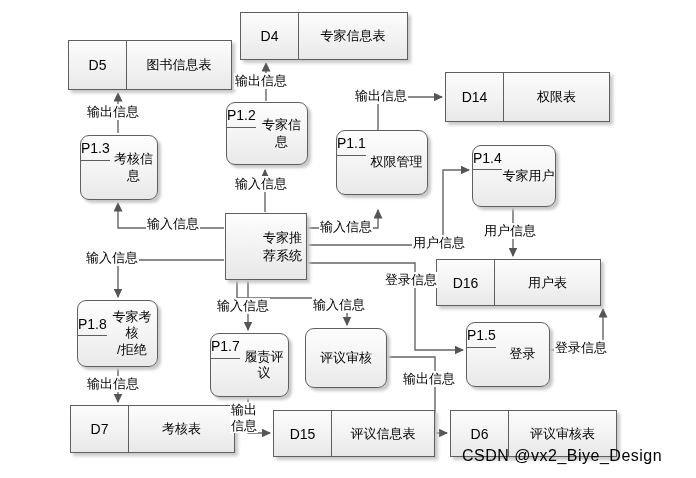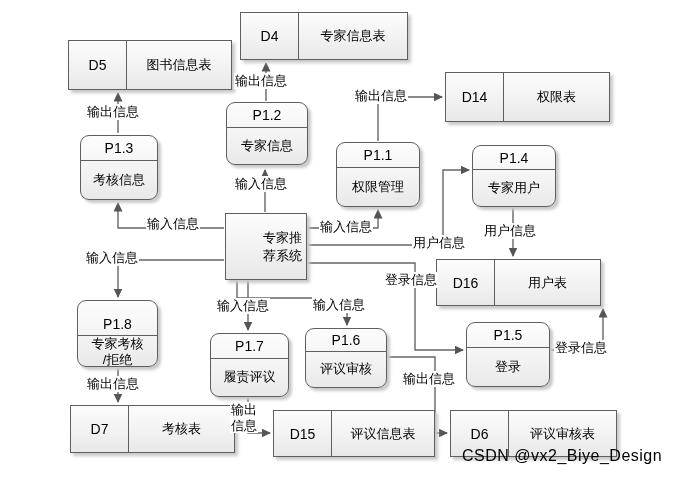--- a/index.html
+++ b/index.html
@@ -4,21 +4,21 @@
 <style>
   html,body{margin:0;padding:0;}
   body{font-family:"Liberation Sans", sans-serif; background:#ffffff;}
   #canvas{position:relative;width:696px;height:478px;background:#ffffff;overflow:hidden;}
   #wires{position:absolute;left:0;top:0;z-index:1;}
   .process{
     position:absolute;z-index:2;box-sizing:border-box;
     border:1.4px solid #5f5f5f;border-radius:9px;
     background:linear-gradient(180deg,#fdfdfd 0%,#f3f3f3 55%,#e9e9e9 100%);
     box-shadow:3px 3px 3px #c9c9c9;
-    display:flex;flex-direction:column;
+    display:flex;flex-direction:row;
   }
   .proc-id{
     flex:0 0 auto;display:flex;align-items:center;justify-content:center;
     border-bottom:1.4px solid #5f5f5f;font-size:14px;color:#000;
   }
   .proc-name{
     flex:1 1 auto;display:flex;align-items:center;justify-content:center;
     font-size:13px;color:#000;text-align:center;white-space:pre-line;line-height:1.25;
   }
   .system{
@@ -85,39 +85,38 @@
   <div id="nodes">
       <div class="system" style="left: 225px; top: 213px; width: 82px; height: 67px;">专家推荐系统</div>
       <div class="process" style="left: 80px; top: 135px; width: 78px; height: 65px;">
         <div class="proc-id" style="height: 24px;">P1.3</div>
         <div class="proc-name">考核信息</div>
       </div>
       <div class="process" style="left: 226px; top: 102px; width: 82px; height: 63px;">
         <div class="proc-id" style="height: 24px;">P1.2</div>
         <div class="proc-name">专家信息</div>
       </div>
-      <div class="process" style="left: 336px; top: 142px; width: 84px; height: 65px;">
+      <div class="process" style="left: 336px; top: 130px; width: 92px; height: 65px;">
         <div class="proc-id" style="height: 24px;">P1.1</div>
         <div class="proc-name">权限管理</div>
       </div>
       <div class="process" style="left: 472px; top: 145px; width: 84px; height: 62px;">
         <div class="proc-id" style="height: 23px;">P1.4</div>
         <div class="proc-name">专家用户</div>
       </div>
       <div class="process" style="left: 77px; top: 300px; width: 81px; height: 67px;">
         <div class="proc-id" style="height: 22px; margin-top: 12px;">P1.8</div>
         <div class="proc-name">专家考核
 /拒绝</div>
       </div>
       <div class="process" style="left: 210px; top: 333px; width: 79px; height: 64px;">
         <div class="proc-id" style="height: 24px;">P1.7</div>
         <div class="proc-name">履责评议</div>
       </div>
       <div class="process" style="left: 305px; top: 328px; width: 82px; height: 60px;">
-        <div class="proc-id" style="height: 22px;">P1.6</div>
         <div class="proc-name">评议审核</div>
       </div>
       <div class="process" style="left: 466px; top: 322px; width: 84px; height: 65px;">
         <div class="proc-id" style="height: 24px;">P1.5</div>
         <div class="proc-name">登录</div>
       </div>
       <div class="datastore" style="left: 68px; top: 40px; width: 164px; height: 50px;">
         <div class="ds-id" style="width: 57px;">D5</div>
         <div class="ds-name">图书信息表</div>
       </div>

